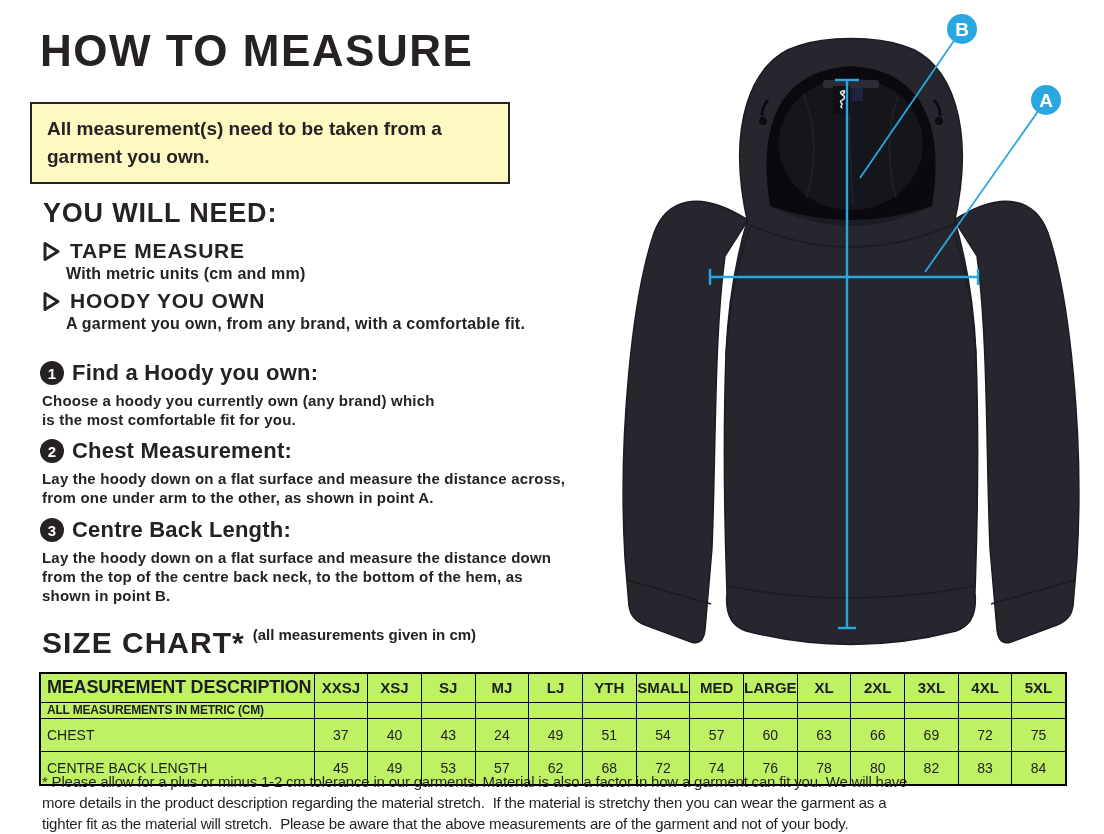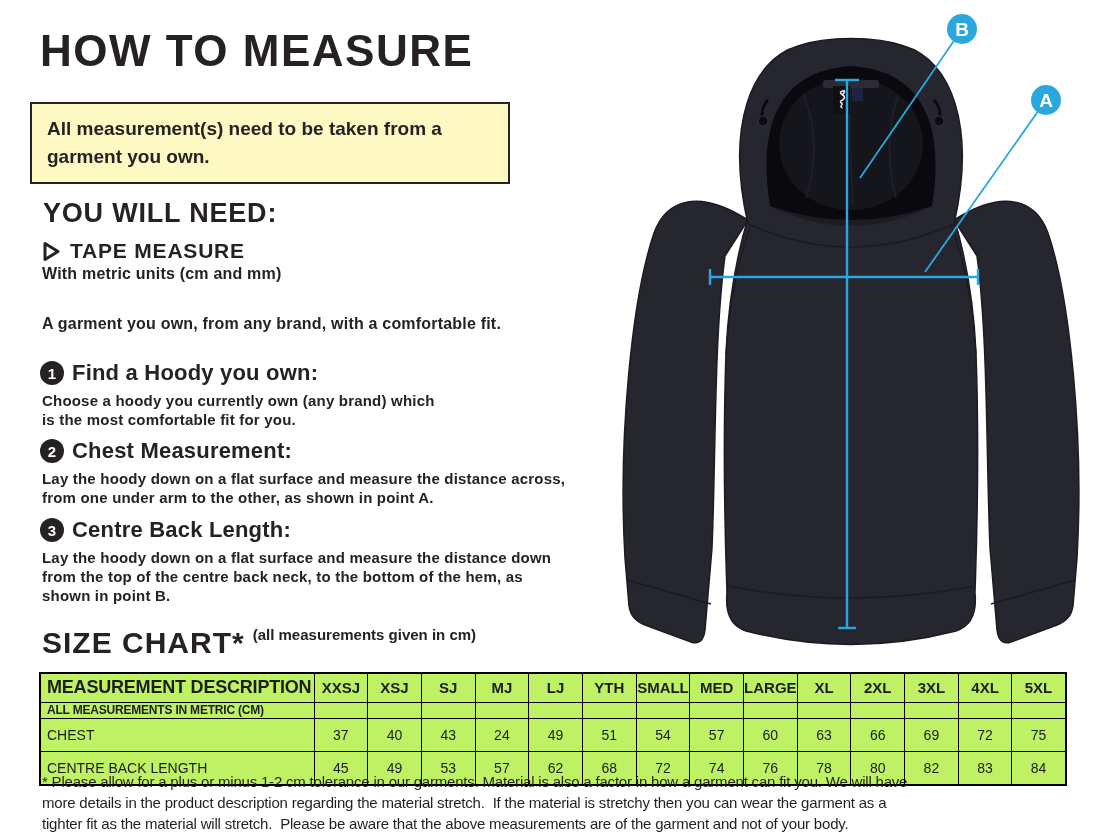--- a/index.html
+++ b/index.html
@@ -22,21 +22,21 @@
   .notice-text {
     font-size:19px; font-weight:700; line-height:28px; color:#262224;
     white-space:pre-line;
   }
   .section-heading {
     font-size:27px; font-weight:900; letter-spacing:0.8px; color:#262224;
     white-space:pre;
   }
   .need-item { display:flex; align-items:center; gap:9px; }
   .need-label { font-size:21px; font-weight:900; letter-spacing:0.8px; color:#262224; white-space:pre; }
-  .need-sub { font-size:16px; font-weight:700; letter-spacing:0.2px; color:#262224; white-space:pre; }
+  .need-sub { font-size:16px; font-weight:700; letter-spacing:0.2px; color:#262224; white-space:pre;margin-left:24px; }
 
   .step-heading { display:flex; align-items:center; gap:8px; }
   .step-badge {
     width:24px; height:24px; border-radius:50%; background:#262224;
     color:#fff; font-size:15px; font-weight:700; display:flex;
     align-items:center; justify-content:center; flex:0 0 24px;
   }
   .step-title { font-size:22px; font-weight:700; letter-spacing:0.2px; color:#262224; white-space:pre; }
   .step-desc {
     font-size:15px; font-weight:700; letter-spacing:0.2px; line-height:19px;
@@ -88,20 +88,26 @@
   <div class="abs section-heading" style="left:43px; top:198px;">YOU WILL NEED:</div>
 
   <div class="abs need-item" style="left:42px; top:239px;">
     <svg width="19" height="21" viewBox="0 0 19 21">
       <path d="M3 2.5 L16 10.5 L3 18.5 Z" fill="#fff" stroke="#262224" stroke-width="3" stroke-linejoin="round"></path>
     </svg>
     <span class="need-label">TAPE MEASURE</span>
   </div>
   <div class="abs need-sub" style="left:42px; top:265px;">With metric units (cm and mm)</div>
 
+  <div class="abs need-item" style="left:42px; top:289px;">
+    <svg width="19" height="21" viewBox="0 0 19 21">
+      <path d="M3 2.5 L16 10.5 L3 18.5 Z" fill="#fff" stroke="#262224" stroke-width="3" stroke-linejoin="round"></path>
+    </svg>
+    <span class="need-label">HOODY YOU OWN</span>
+  </div>
   <div class="abs need-sub" style="left:42px; top:315px;">A garment you own, from any brand, with a comfortable fit.</div>
 
   <div class="abs step-heading" style="left:40px; top:360px;">
     <span class="step-badge">1</span>
     <span class="step-title">Find a Hoody you own:</span>
   </div>
   <div class="abs step-desc" style="left:42px; top:391px;">Choose a hoody you currently own (any brand) which
 is the most comfortable fit for you.</div>
 
   <div class="abs step-heading" style="left:40px; top:438px;">

